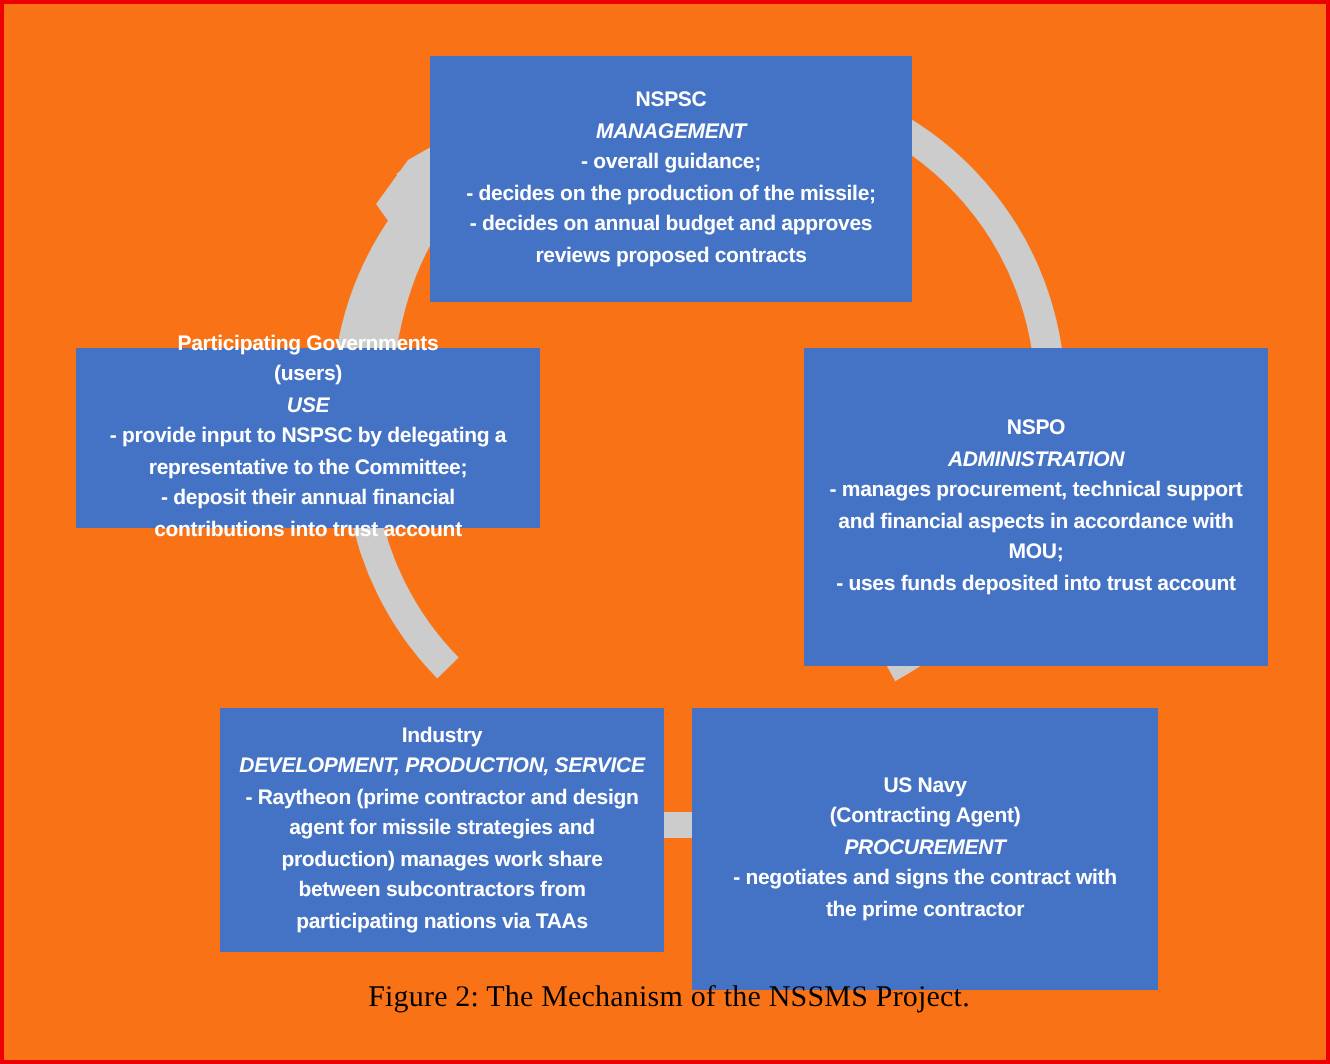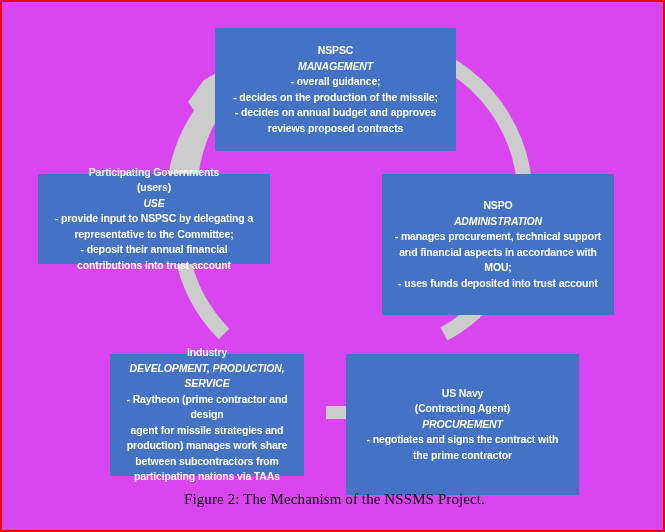--- a/index.html
+++ b/index.html
@@ -8,21 +8,21 @@
     padding: 0;
     background: #ffffff;
   }
   body {
     font-family: "Liberation Sans", sans-serif;
   }
   #figure-root {
     position: relative;
     width: 665px;
     height: 532px;
-    background: #d946ef;
+    background: #f97316;
     border: 2px solid #ee0000;
     box-sizing: border-box;
     overflow: hidden;
   }
   #ring-layer {
     position: absolute;
     left: 0;
     top: 0;
     width: 665px;
     height: 532px;
@@ -63,22 +63,22 @@
     text-align: center;
     font-family: "Liberation Serif", serif;
     font-size: 15px;
     font-weight: normal;
     color: #000000;
     letter-spacing: 0.1px;
   }
   
   #box-nspsc   { left: 213px; top: 26px;  width: 241px; height: 123px; }
   #box-govs    { left: 36px;  top: 172px; width: 232px; height: 90px; }
-  #box-nspo    { left: 380px; top: 172px; width: 232px; height: 141px; text-align: center; }
-  #box-industry{ left: 108px; top: 352px; width: 194px; height: 122px; }
+  #box-nspo    { left: 400px; top: 172px; width: 232px; height: 159px; text-align: center; }
+  #box-industry{ left: 108px; top: 352px; width: 222px; height: 122px; }
   #box-usnavy  { left: 344px; top: 352px; width: 233px; height: 141px; }
 </style>
 </head>
 <body>
 
 <div id="figure-root">
 
   <svg id="ring-layer" viewBox="0 0 665 532" xmlns="http://www.w3.org/2000/svg">
 
     <path d="M 332 45 A 155 155 0 0 1 442 332" fill="none" stroke="#cccccc" stroke-width="15" stroke-linecap="butt"></path>

